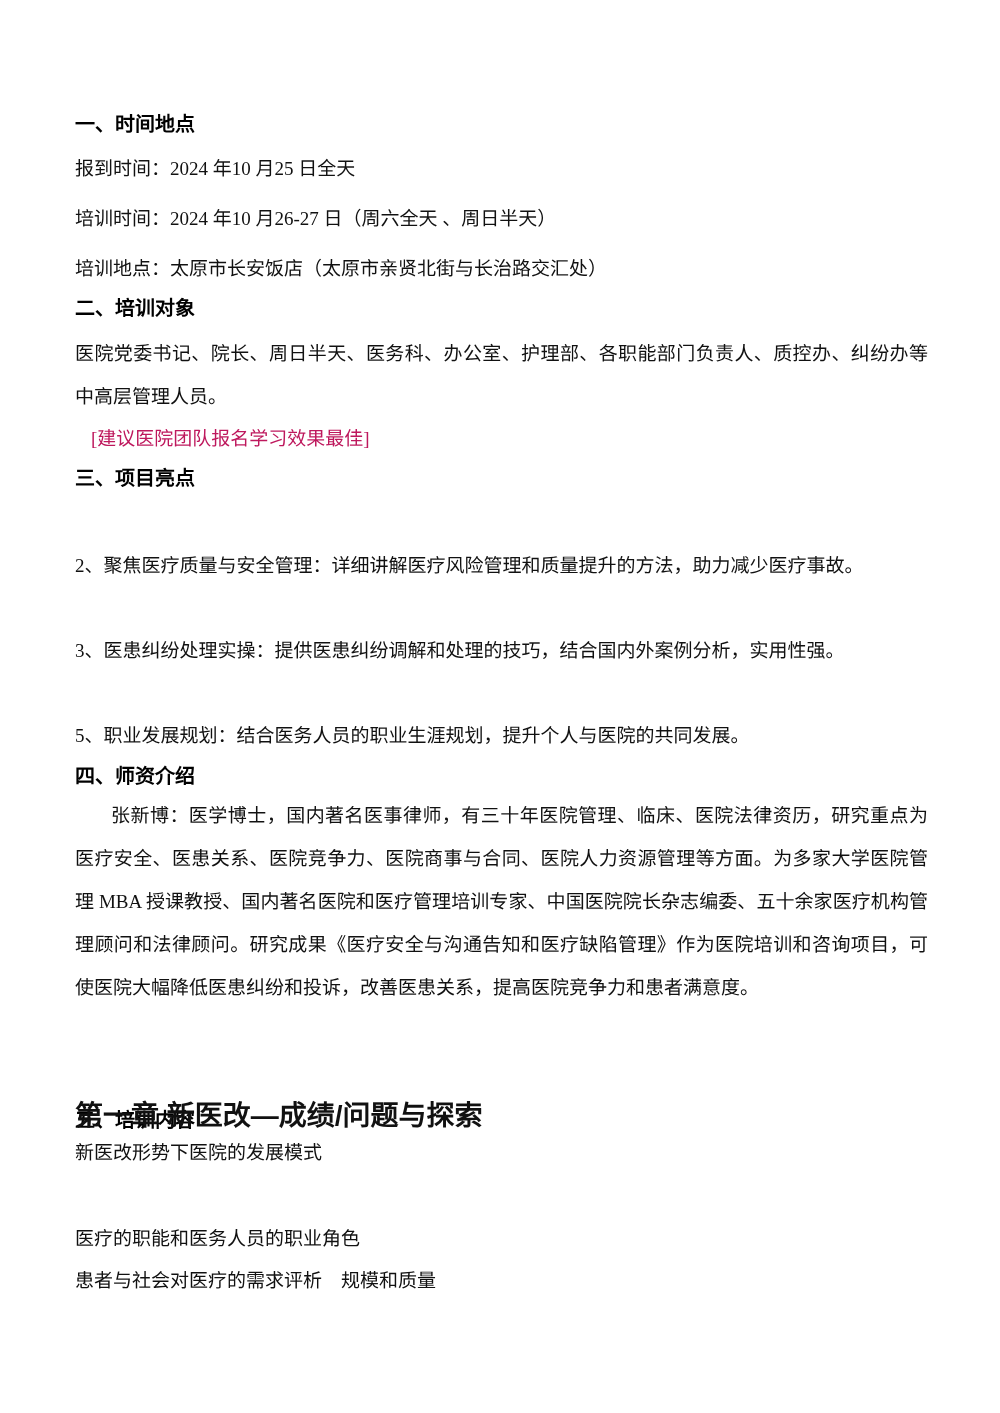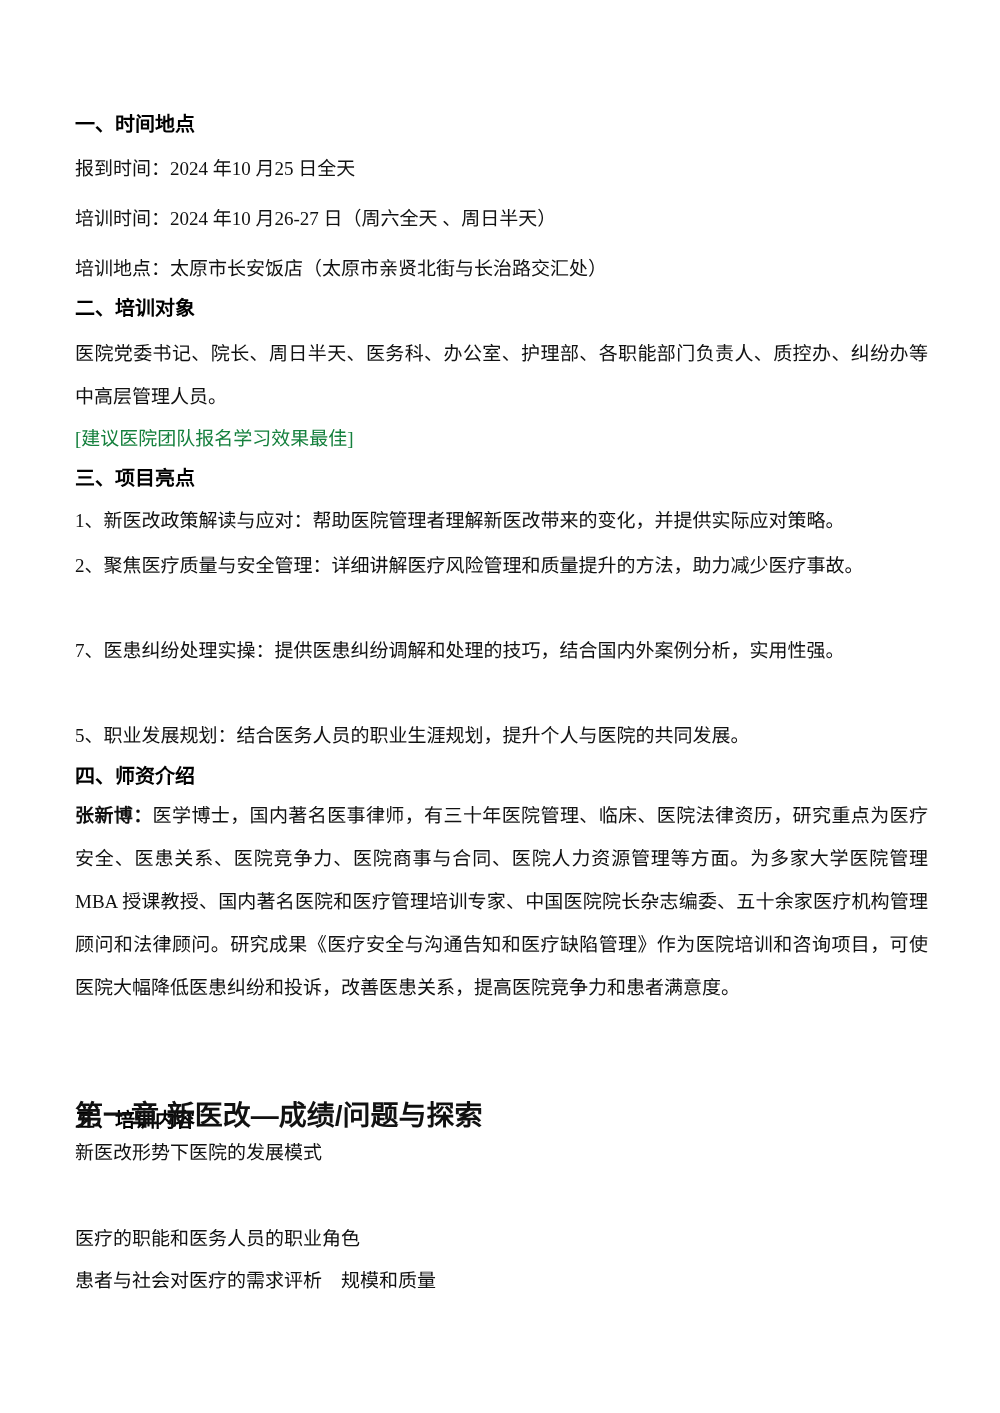--- a/index.html
+++ b/index.html
@@ -33,24 +33,26 @@
     right: 72px;
     margin: 0;
     font-family: "Liberation Serif", "DejaVu Serif", serif;
     font-weight: 400;
     font-size: 19px;
     line-height: 43px;
     text-align: justify;
     color: #111111;
   }
   .tx.red {
-    color: #15803d;
+    color: #be185d;
+    margin-left: 16px;
   }
   .tx .tname {
-    font-weight: 700;
+    font-weight: 400;
+    margin-left: 36px;
   }
   .tx.chapter {
     font-family: "Liberation Sans", "DejaVu Sans", sans-serif;
     font-weight: 700;
     font-size: 28px;
   }
 </style>
 </head>
 <body>
 
@@ -59,23 +61,22 @@
   <h2 class="hd" style="top:109px">一、时间地点</h2>
   <p class="tx" style="top:147px">报到时间：2024 年10 月25 日全天</p>
   <p class="tx" style="top:197px">培训时间：2024 年10 月26-27 日（周六全天 、周日半天）</p>
   <p class="tx" style="top:247px">培训地点：太原市长安饭店（太原市亲贤北街与长治路交汇处）</p>
 
   <h2 class="hd" style="top:293px">二、培训对象</h2>
   <p class="tx" style="top:332px">医院党委书记、院长、周日半天、医务科、办公室、护理部、各职能部门负责人、质控办、纠纷办等中高层管理人员。</p>
   <p class="tx red" style="top:417px">[建议医院团队报名学习效果最佳]</p>
 
   <h2 class="hd" style="top:463px">三、项目亮点</h2>
-  <p class="tx" style="top:499px">1、新医改政策解读与应对：帮助医院管理者理解新医改带来的变化，并提供实际应对策略。</p>
   <p class="tx" style="top:544px">2、聚焦医疗质量与安全管理：详细讲解医疗风险管理和质量提升的方法，助力减少医疗事故。</p>
-  <p class="tx" style="top:629px">7、医患纠纷处理实操：提供医患纠纷调解和处理的技巧，结合国内外案例分析，实用性强。</p>
+  <p class="tx" style="top:629px">3、医患纠纷处理实操：提供医患纠纷调解和处理的技巧，结合国内外案例分析，实用性强。</p>
   <p class="tx" style="top:714px">5、职业发展规划：结合医务人员的职业生涯规划，提升个人与医院的共同发展。</p>
 
   <h2 class="hd" style="top:761px">四、师资介绍</h2>
   <p class="tx" style="top:794px"><strong class="tname">张新博：</strong><span>医学博士，国内著名医事律师，有三十年医院管理、临床、医院法律资历，研究重点为医疗安全、医患关系、医院竞争力、医院商事与合同、医院人力资源管理等方面。为多家大学医院管理 MBA 授课教授、国内著名医院和医疗管理培训专家、中国医院院长杂志编委、五十余家医疗机构管理顾问和法律顾问。研究成果《医疗安全与沟通告知和医疗缺陷管理》作为医院培训和咨询项目，可使医院大幅降低医患纠纷和投诉，改善医患关系，提高医院竞争力和患者满意度。</span></p>
 
   <h2 class="hd" style="top:1105px">五、培训内容</h2>
   <p class="tx chapter" style="top:1094px">第一章 新医改—成绩/问题与探索</p>
   <p class="tx" style="top:1131px">新医改形势下医院的发展模式</p>
   <p class="tx" style="top:1259px">患者与社会对医疗的需求评析　规模和质量</p>
   <p class="tx" style="top:1217px">医疗的职能和医务人员的职业角色</p>

